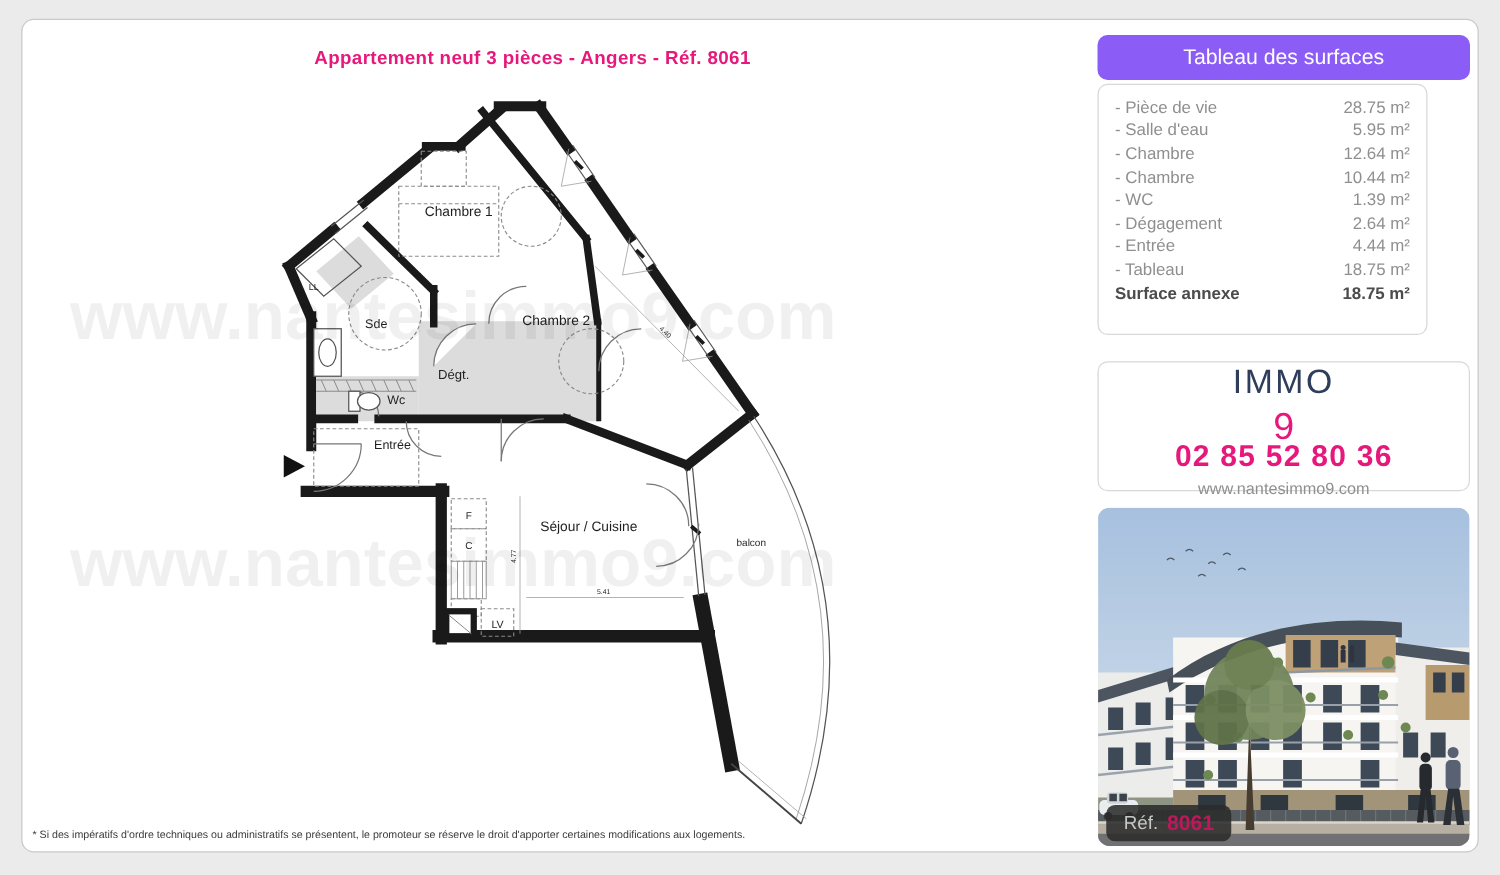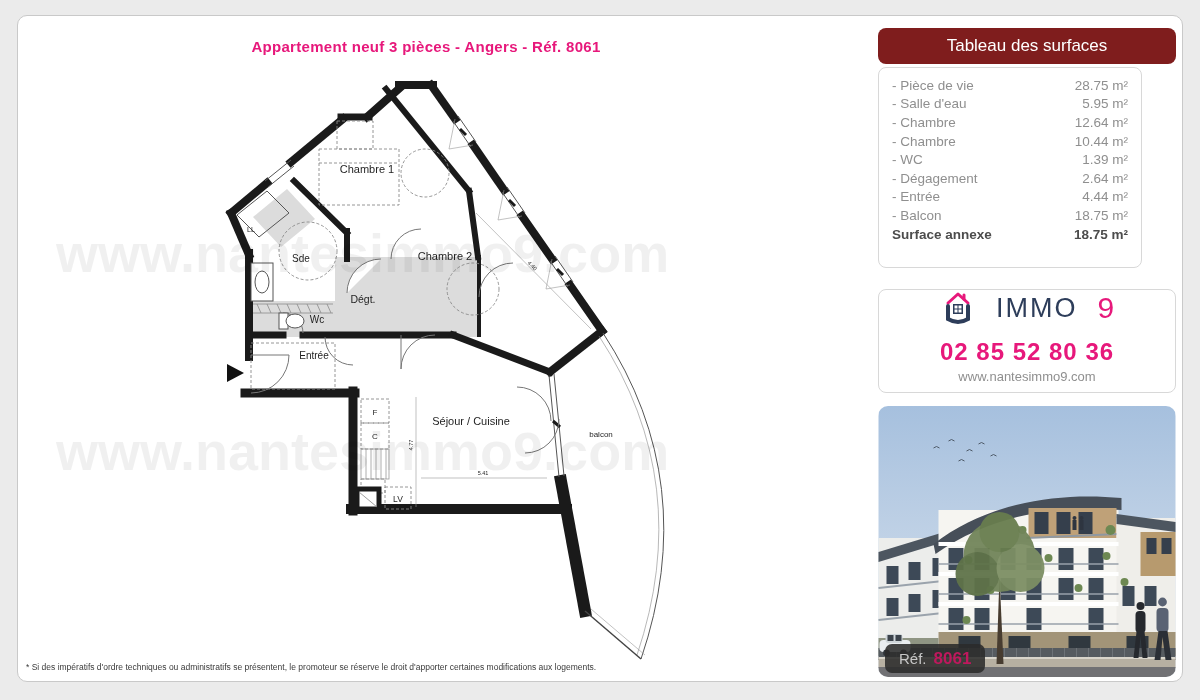--- a/index.html
+++ b/index.html
@@ -11,31 +11,31 @@
   .plan-title { position:absolute; left:0; top:22px; width:816px; text-align:center;
                 font-size:15px; font-weight:bold; color:#e7187b; letter-spacing:.3px; }
   .plan-svg { position:absolute; left:195px; top:61px; width:470px; height:594px; }
   .wm { position:absolute; left:38px; white-space:nowrap; font-weight:bold; font-size:54px;
         letter-spacing:0px; color:#000; opacity:0.055; pointer-events:none; }
   .wm1 { top:206px; } .wm2 { top:404px; }
   .footnote { position:absolute; left:8px; top:646px; font-size:8.5px; color:#3a3a3a; }
 
   
   .rcol { position:absolute; left:860px; top:0; width:298px; }
-  .pill { position:absolute; left:0; top:12px; width:298px; height:36px; background:#7f1d1d;
+  .pill { position:absolute; left:0; top:12px; width:298px; height:36px; background:#8b5cf6;
           border-radius:8px; color:#fff; font-size:17px; display:flex; align-items:center; justify-content:center; }
   .stable { position:absolute; left:0; top:51px; width:264px; height:201px; border:1px solid #d8d8d8;
             border-radius:8px; padding:8px 13px 6px 13px; }
   .srow { display:flex; justify-content:space-between; align-items:center; height:18.6px;
           font-size:13.5px; color:#8f8f8f; }
   .srow.total { color:#4c4c4c; font-weight:bold; }
 
   .agency { position:absolute; left:0; top:273px; width:298px; height:104px; border:1px solid #d8d8d8;
             border-radius:8px; text-align:center; }
-  .logo-line { margin-top:0; height:36px; display:flex; align-items:center; justify-content:center; gap:20px; }
+  .logo-line { margin-top:14px; height:36px; display:flex; align-items:center; justify-content:center; gap:4px;flex-direction:column; }
   .logo-immo { font-size:27px; color:#2d3d5a; letter-spacing:2px; font-weight:normal; }
   .logo-nine { font-size:30px; color:#e7187b; font-weight:normal; }
   .phone { font-size:24px; font-weight:bold; color:#e7187b; letter-spacing:1px; margin-top:12px; cursor:pointer; }
   .site  { font-size:13px; color:#8f8f8f; margin-top:3px; cursor:pointer; }
 
   .photo { position:absolute; left:0; top:390px; width:298px; height:271px; border-radius:10px; overflow:hidden; }
   .refbadge { position:absolute; left:7px; bottom:4px; height:29px; padding:12px 14px; border-radius:7px;
               background:rgba(42,42,42,.87); display:flex; align-items:center; gap:7px; }
   .refbadge .rl { color:#c7c7c7; font-size:15px; }
   .refbadge .rv { color:#be185d; font-size:17px; font-weight:bold; }
@@ -245,21 +245,21 @@
         </div>
       <div class="srow">
           <span>- Dégagement</span>
           <span>2.64 m²</span>
         </div>
       <div class="srow">
           <span>- Entrée</span>
           <span>4.44 m²</span>
         </div>
       <div class="srow">
-          <span>- Balcon</span>
+          <span>- Tableau</span>
           <span>18.75 m²</span>
         </div>
       <div class="srow total">
           <span>Surface annexe</span>
           <span>18.75 m²</span>
         </div>
     </div>
 
     <div class="agency">
       <div class="logo-line">

